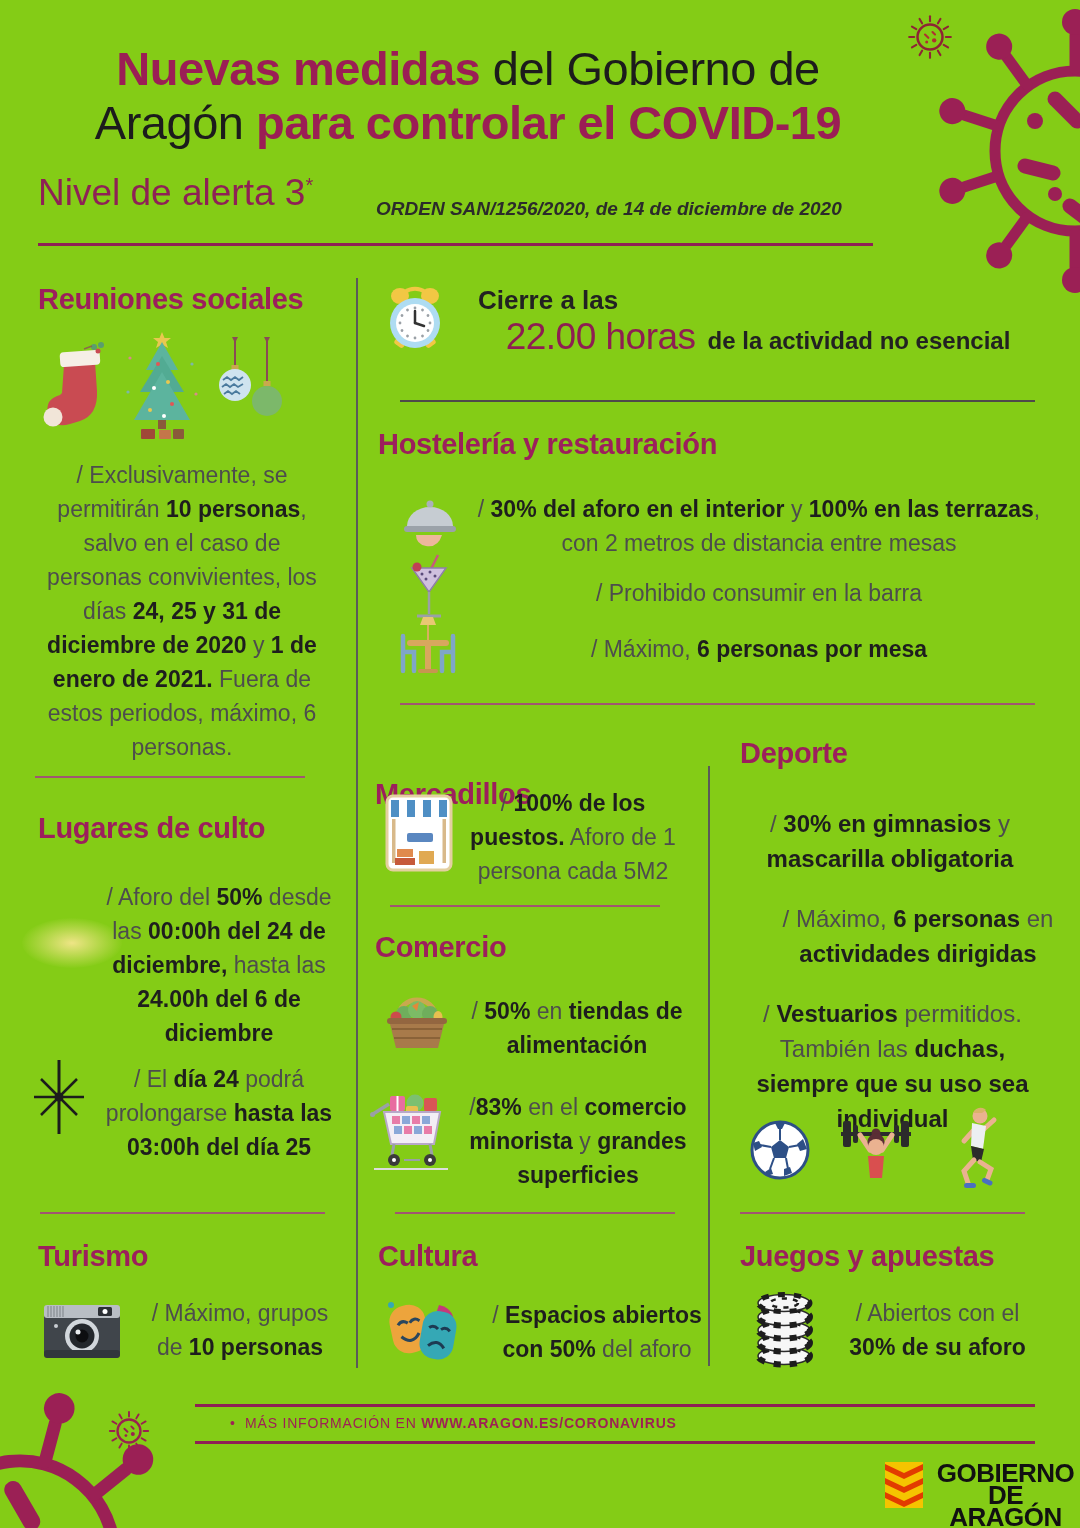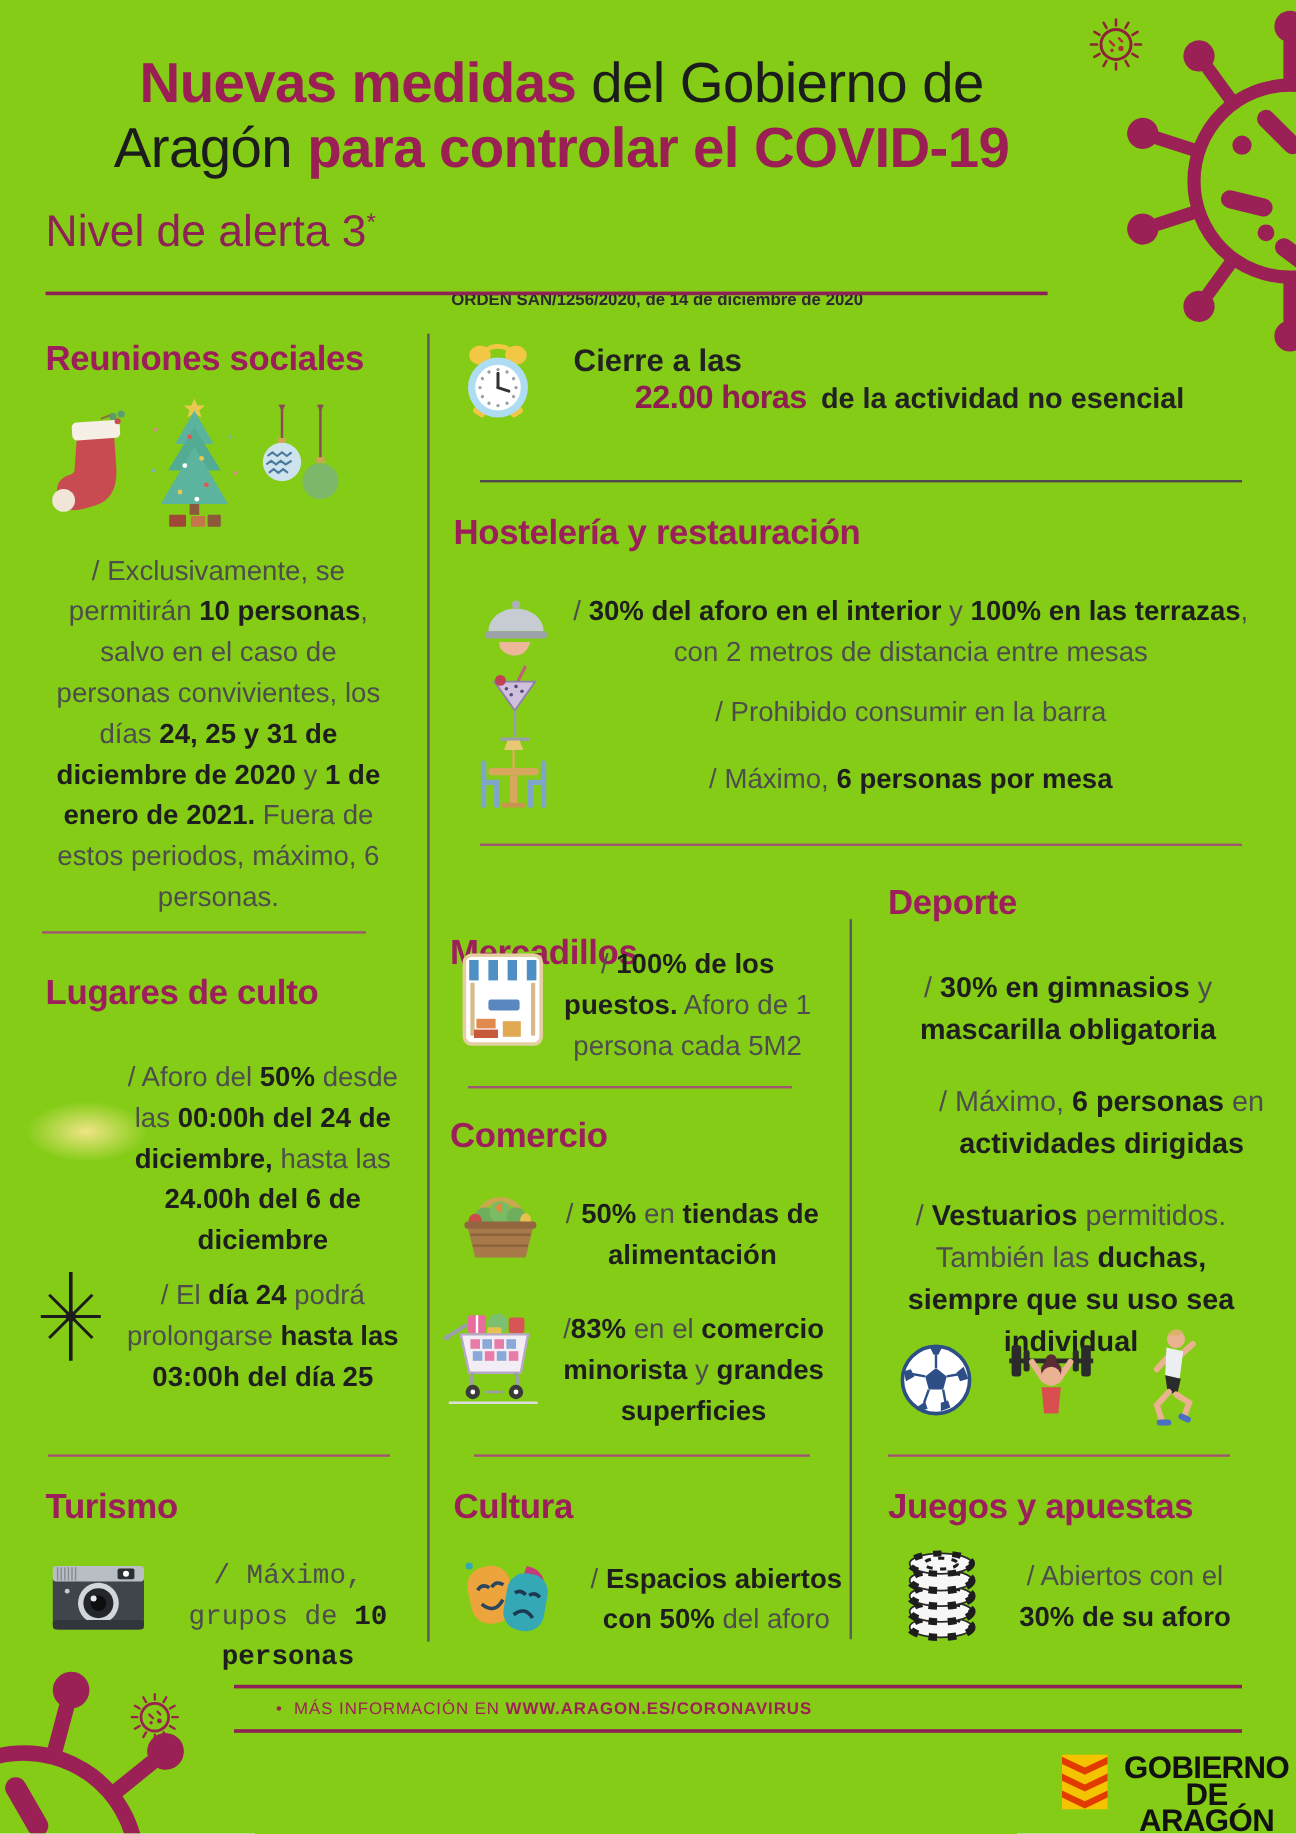--- a/index.html
+++ b/index.html
@@ -9,30 +9,30 @@
     font-family:"Liberation Sans",sans-serif;color:#4d4d4d;text-align:center;
   }
   .abs{position:absolute;}
   
   .seg-b{font-weight:700;color:#1e1e1e;}
   .seg-acc{font-weight:700;color:#9b1e55;}
   .seg-dark{font-weight:400;color:#1c1c1c;}
   .title{font-size:47px;line-height:54px;letter-spacing:-0.5px;font-weight:400;color:#1c1c1c;}
   .alert{font-size:37px;color:#8e2155;}
   .alert sup{font-size:20px;}
-  .order{font-size:14px;font-weight:700;color:#2b2b2b;letter-spacing:0;margin-top:43px;}
+  .order{font-size:19px;font-style:italic;font-weight:700;color:#2b2b2b;letter-spacing:0;}
   .h{font-size:29px;font-weight:700;color:#9c1f5c;letter-spacing:-0.3px;}
   .body-txt{font-size:23px;line-height:34px;}
   .body-txt-lg{font-size:24px;line-height:35px;}
   .rule{background:#8e2155;}
   .rule-soft{background:#a05672;}
   .rule-dark{background:#4e4a4a;}
   .vline{background:#5a5a5a;width:2px;}
   .cierre-intro{font-size:26px;font-weight:700;color:#222;}
-  .cierre-time{font-size:27px;font-weight:700;color:#8e1e52;letter-spacing:-0.5px;}
+  .cierre-time{font-size:37px;font-weight:400;color:#8e1e52;letter-spacing:-0.5px;}
   .cierre-tail{font-size:24px;font-weight:700;color:#222;margin-left:12px;}
   .foot-info{font-size:14px;letter-spacing:0.8px;color:#9e2155;}
   .foot-info .seg-b{color:#9e2155;}
   .glow{background:radial-gradient(ellipse at center,rgba(244,230,140,0.95) 0%,rgba(244,230,140,0.35) 45%,rgba(244,230,140,0) 72%);}
   .logo-txt{font-size:26px;font-weight:700;color:#111;line-height:22px;letter-spacing:-0.5px;}
 </style>
 </head>
 <body>
 
 <div class="page">
@@ -256,21 +256,21 @@
       <rect x="56" y="15" width="14" height="9" rx="1.5" fill="#2b2f34"></rect>
         <circle cx="63" cy="19.5" r="2.5" fill="#ffffff"></circle>
       <circle cx="40" cy="44" r="17" fill="#d2d7dc"></circle>
       <circle cx="40" cy="44" r="12.5" fill="#23272c"></circle>
       <circle cx="40" cy="44" r="6.5" fill="#0d0e10"></circle>
       <circle cx="36" cy="40" r="2.5" fill="#e8ecef"></circle>
       <circle cx="14" cy="34" r="2" fill="#c8cdd2"></circle>
       <rect x="2" y="58" width="76" height="8" rx="3" fill="#31363c"></rect>
     </svg>
   </span>
-  <div class="abs body-txt" style="left:140px;top:1296px;width:200px;font-family:Liberation Mono, monospace;"><span>/ Máximo, grupos de </span><span class="seg-b">10 personas</span></div>
+  <div class="abs body-txt" style="left:140px;top:1296px;width:200px;"><span>/ Máximo, grupos de </span><span class="seg-b">10 personas</span></div>
 
   <span class="abs" style="left:383px;top:283px;">
     <svg width="64" height="72" viewBox="0 0 64 72">
       <path d="M22 9 A14 11 0 0 1 42 9" stroke="#f2c744" stroke-width="4" fill="none"></path>
       <ellipse cx="17" cy="13" rx="9" ry="8" fill="#f2c744"></ellipse>
       <ellipse cx="47" cy="13" rx="9" ry="8" fill="#f2c744"></ellipse>
       <rect x="11" y="57" width="11" height="6" rx="3" fill="#f2c744" transform="rotate(35 16 60)"></rect>
       <rect x="42" y="57" width="11" height="6" rx="3" fill="#f2c744" transform="rotate(-35 48 60)"></rect>
       <circle cx="32" cy="40" r="25" fill="#aedcf2"></circle>
       <circle cx="32" cy="40" r="19" fill="#ffffff"></circle>

